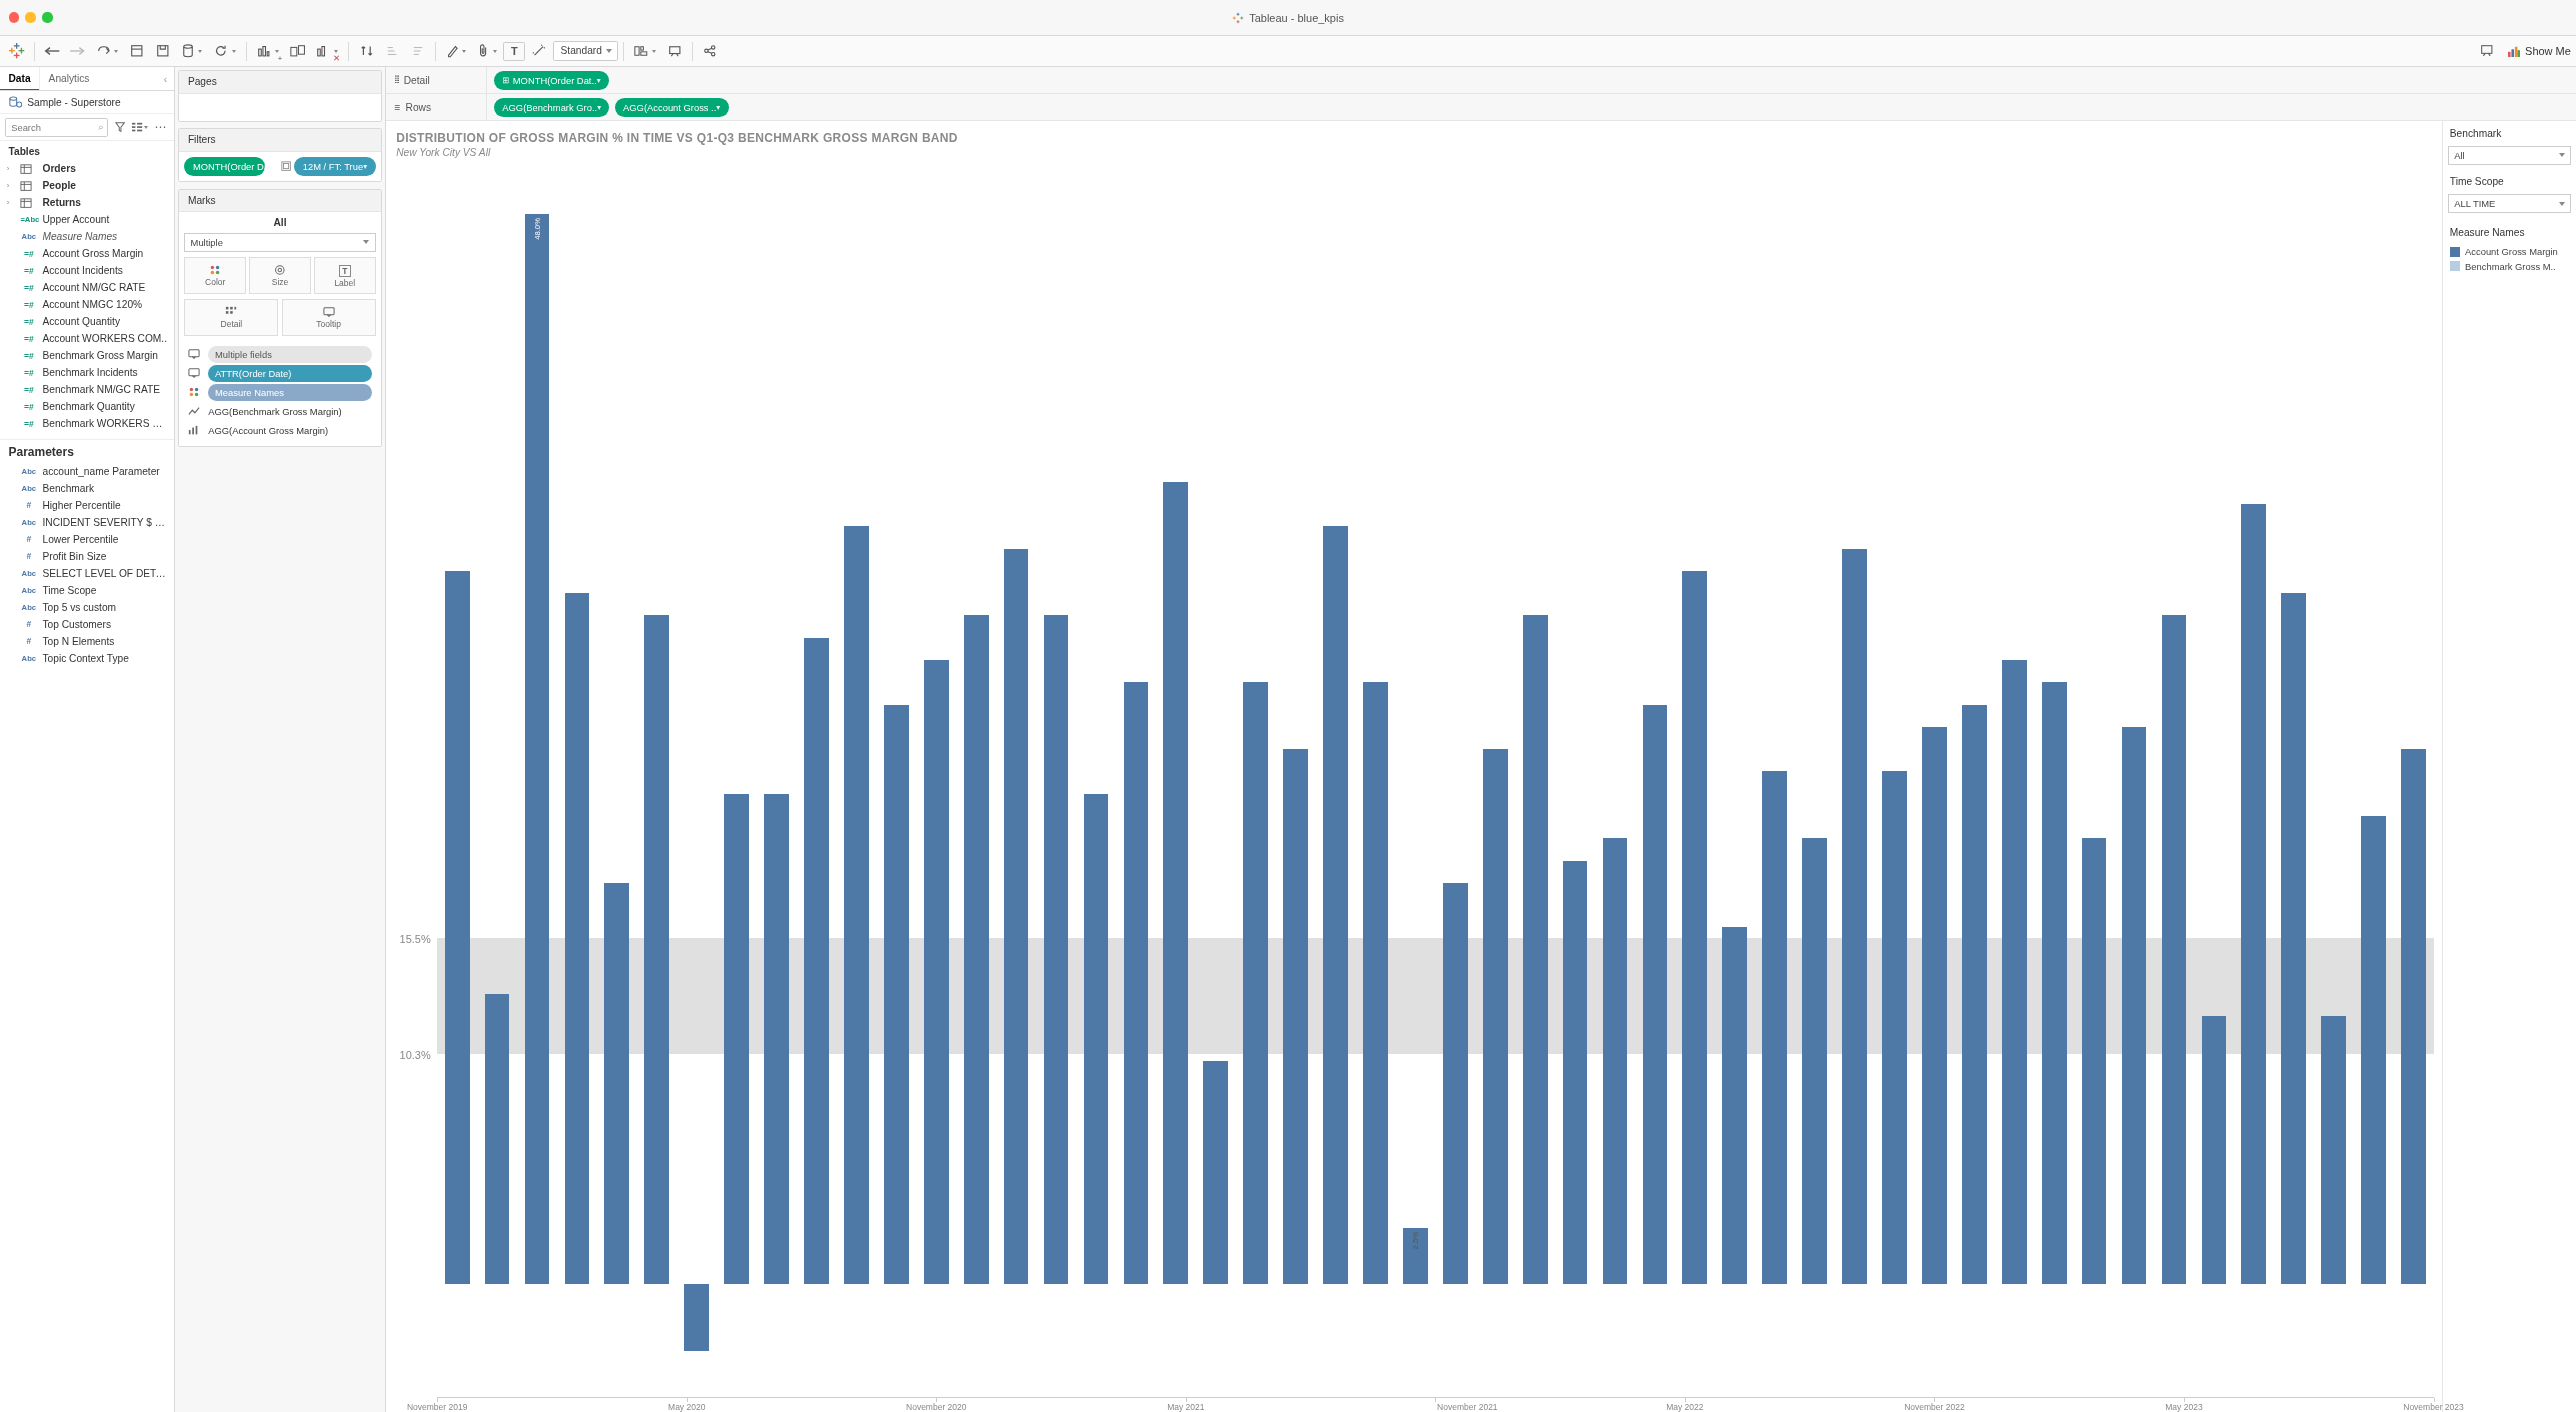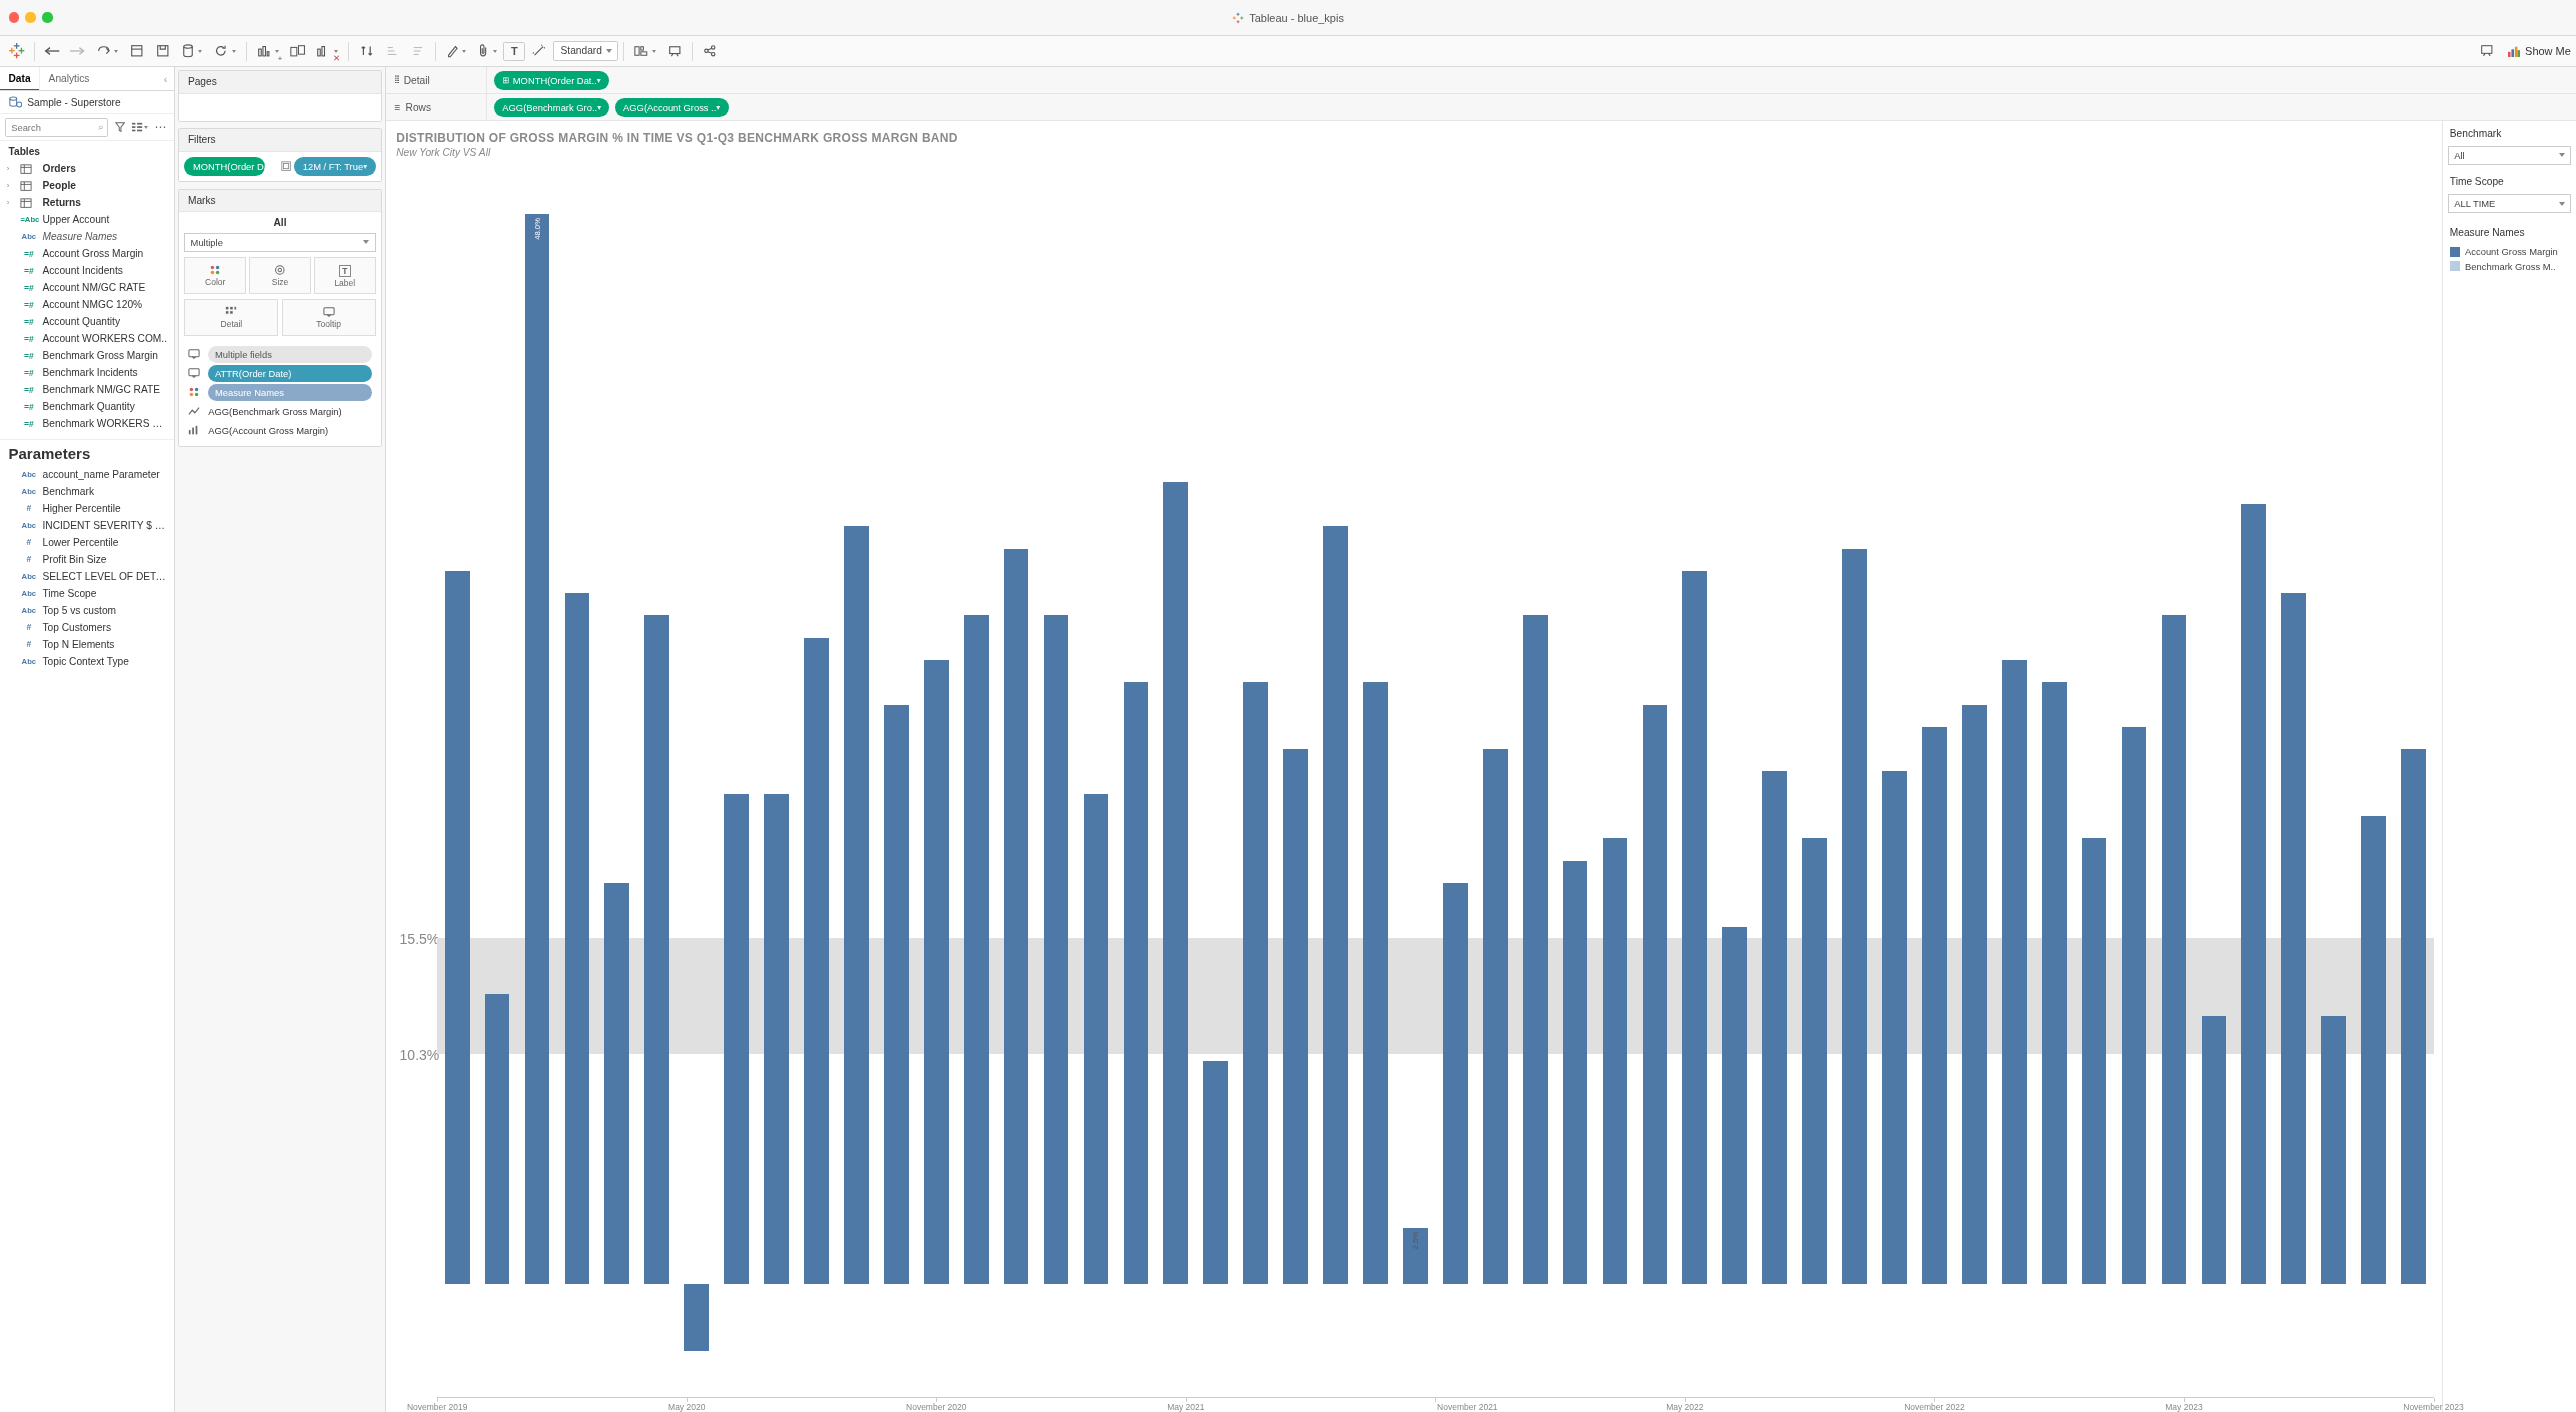--- a/index.html
+++ b/index.html
@@ -51,21 +51,21 @@
 .tree-row .ic { width:17px; text-align:center; font-size:8.5px; }
 .tree-row .lbl { flex:1; white-space:nowrap; overflow:hidden; text-overflow:ellipsis; }
 .tree-row.bold .lbl { font-weight:600; }
 .tree-row.italic .lbl { font-style:italic; color:#555; }
 .ic.teal { color:#14967f; }
 .ic.blue { color:#4e79a7; }
 .ic.abc { color:#4e79a7; font-weight:600; }
 .ic.abc-teal { color:#14967f; font-weight:600; }
 .ic.hash { font-weight:600; }
 .ic.tbl { color:#555; }
-.param-hdr { padding:5.1px 8.5px 3.4px; font-size:15px; font-weight:600; border-top:0.9px solid #eee; }
+.param-hdr { padding:5.1px 8.5px 3.4px; font-size:12px; font-weight:600; border-top:0.9px solid #eee; }
 
 
 .shelfcol { width: 211px; min-width:211px; background:#f7f7f7; }
 .card { margin:3.4px; border:0.9px solid #d9d9d9; background:#fff; border-radius:1.7px; }
 .card-hdr { padding:5.1px 8.5px; font-size:10.2px; color:#333; background:#f2f2f2; border-bottom:0.9px solid #e5e5e5; }
 .card-body { padding:5.1px; display:flex; flex-direction:row; gap:16px; min-height:17px; }
 .pill { height:19px; border-radius:9.4px; padding:0 8.5px; display:flex; align-items:center; font-size:9.4px; color:#fff; cursor:pointer; white-space:nowrap; overflow:hidden; text-overflow:ellipsis; position:relative; }
 .pill.green { background:#00a876; }
 .pill.cyan { background:#3b9cb7; }
 .pill.blue { background:#8aa9c9; color:#fff; }
@@ -95,21 +95,21 @@
 .shelf-pills .pill { height:19px; font-size:9.4px; }
 .shelf-pills .pill .pre-icon { margin-right:3.4px; }
 
 .viz-wrap { flex:1; display:flex; min-height:0; }
 .viz-main { flex:1; padding:10.2px 0 6.8px 10.2px; display:flex; flex-direction:column; min-width:0; border-right:0.9px solid #e5e5e5; }
 .viz-title { font-size:12px; font-weight:600; color:#8a8a8a; letter-spacing:0.3px; }
 .viz-sub { font-size:10.2px; font-style:italic; color:#888; margin-top:1.7px; }
 .chart-area { flex:1; position:relative; margin-top:12px; }
 .chart-canvas { position:absolute; left:41px; right:8.5px; top:0; bottom:24px; }
 .band { position:absolute; left:0; right:0; background:#e0e0e0; }
-.axis-label { position:absolute; left:0; font-size:14px; color:#888; transform:translateY(-50%); }
+.axis-label { position:absolute; left:0; font-size:11px; color:#888; transform:translateY(-50%); }
 .bar { position:absolute; bottom:0; background:#4e79a7; }
 .bar-lbl { position:absolute; font-size:7.7px; color:#fff; writing-mode:vertical-rl; transform:rotate(180deg); white-space:nowrap; }
 .xaxis { position:absolute; left:41px; right:8.5px; bottom:0; height:22px; border-top:0.9px solid #ccc; }
 .xtick { position:absolute; top:3.4px; font-size:8.5px; color:#888; transform:translateX(-50%); white-space:nowrap; }
 .xline { position:absolute; top:0; width:0.9px; height:3.4px; background:#ccc; }
 
 
 .rightcol { width:133px; min-width:133px; padding:5.1px; display:flex; flex-direction:column; gap:5.1px; background:#fff; }
 .rc-label { font-size:10.2px; color:#333; padding:1.7px 1.7px; }
 .rc-select { height:19px; border:0.9px solid #ccc; background:#fff; font-size:9.4px; color:#444; display:flex; align-items:center; padding:0 5.1px; position:relative; cursor:pointer; }

